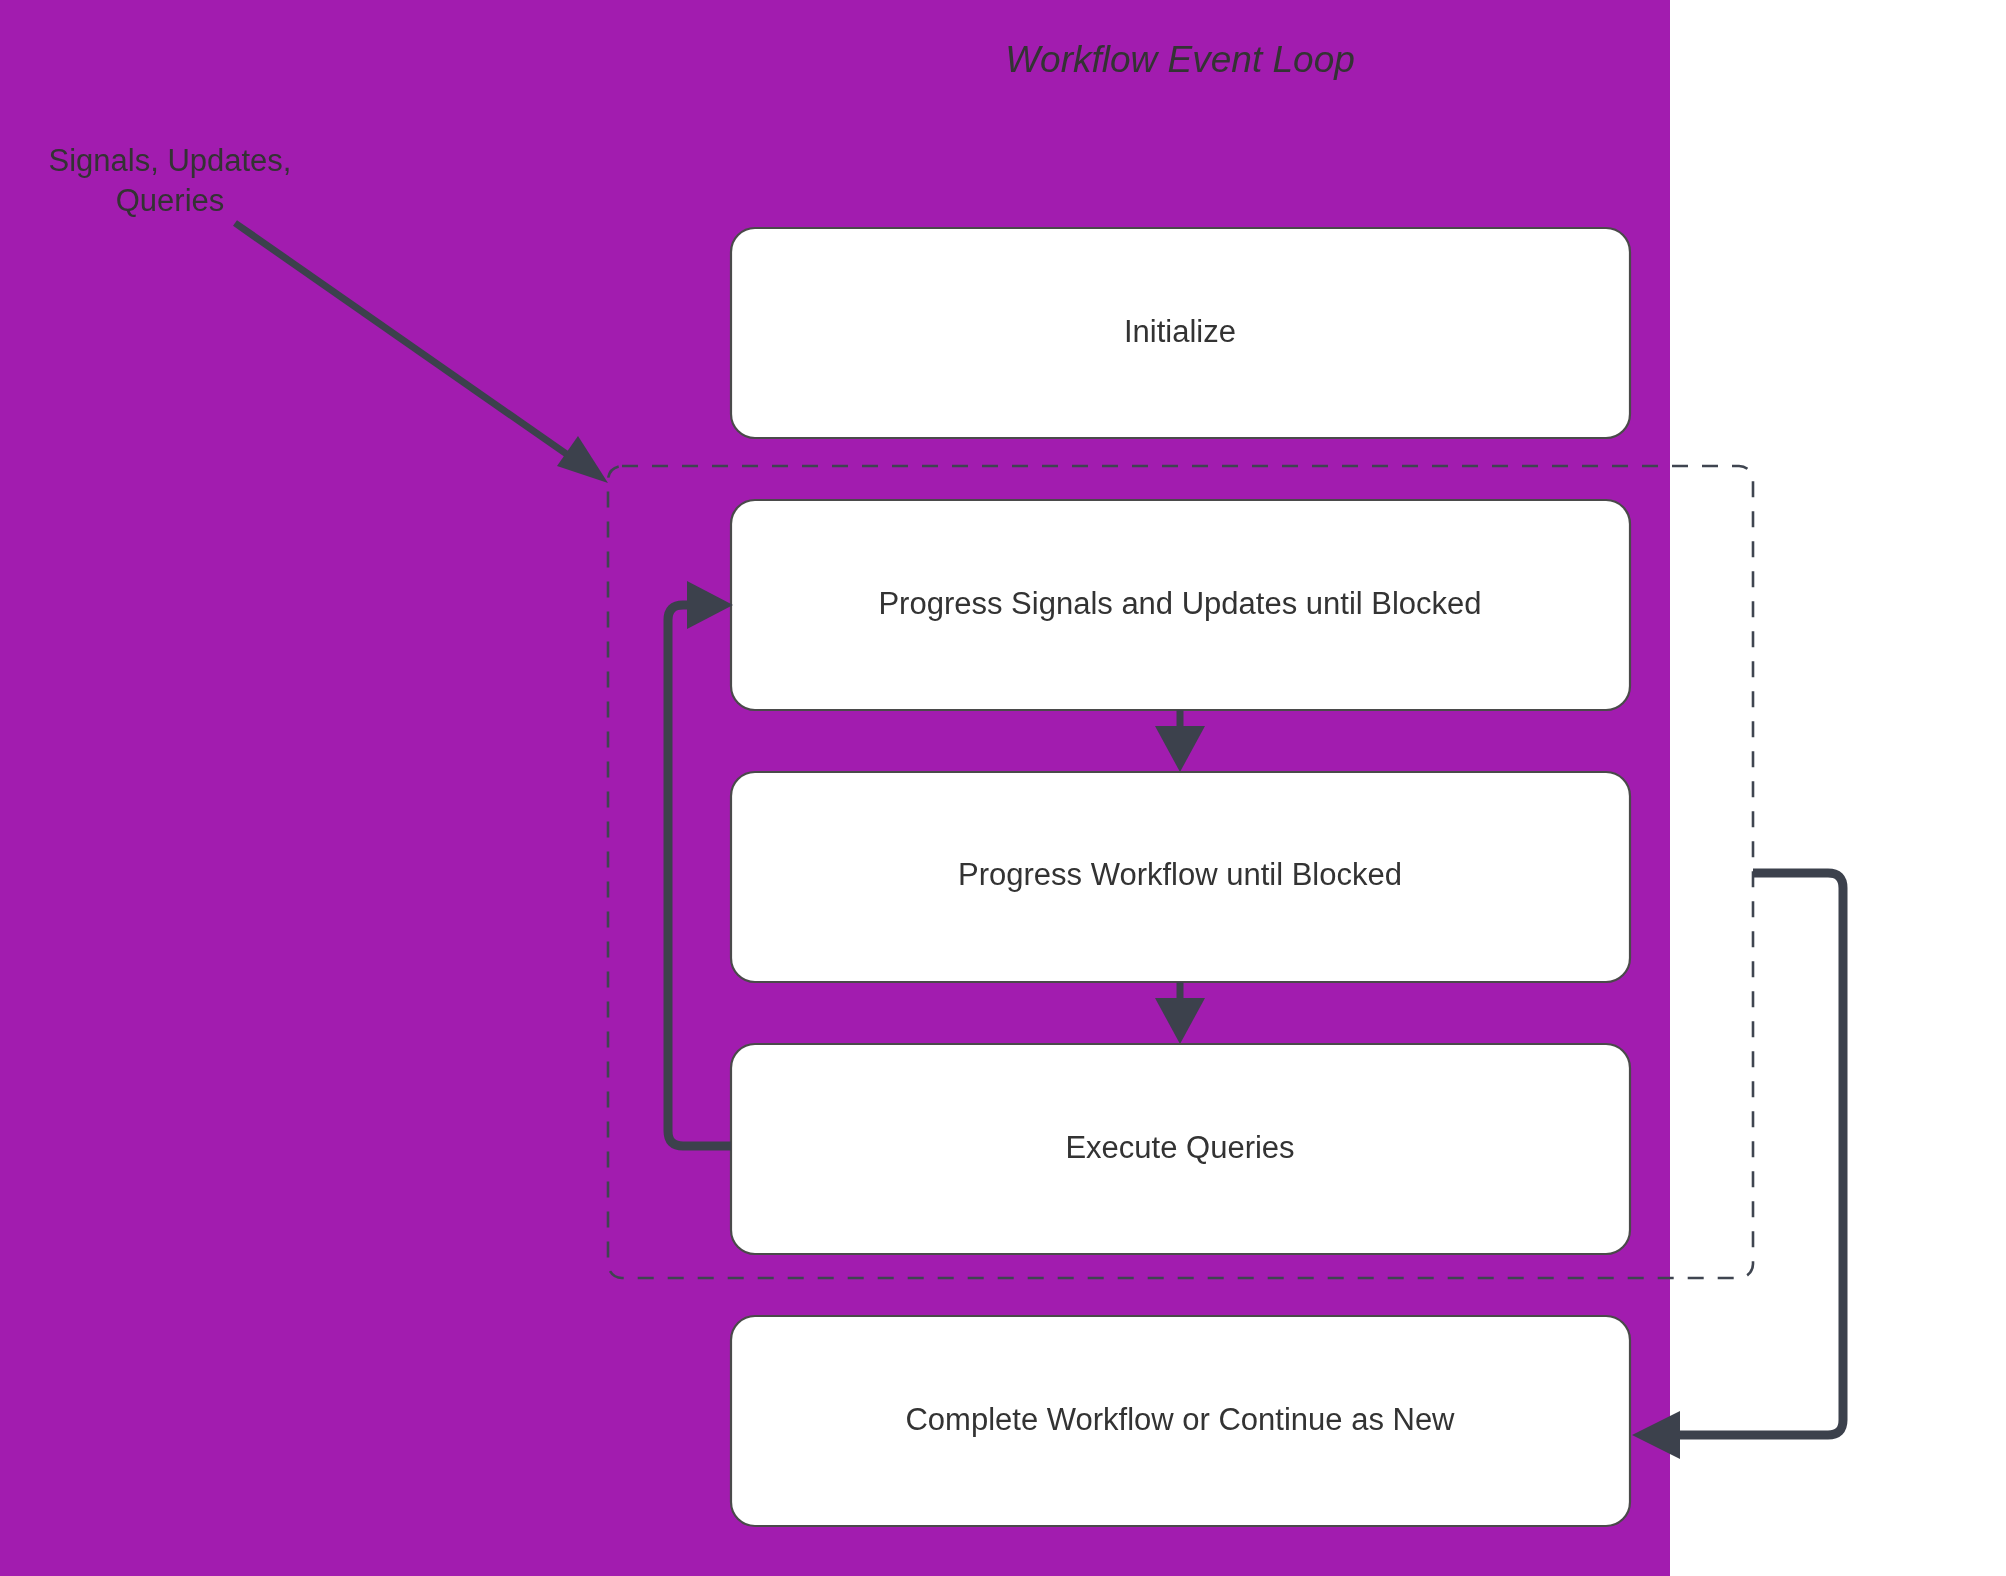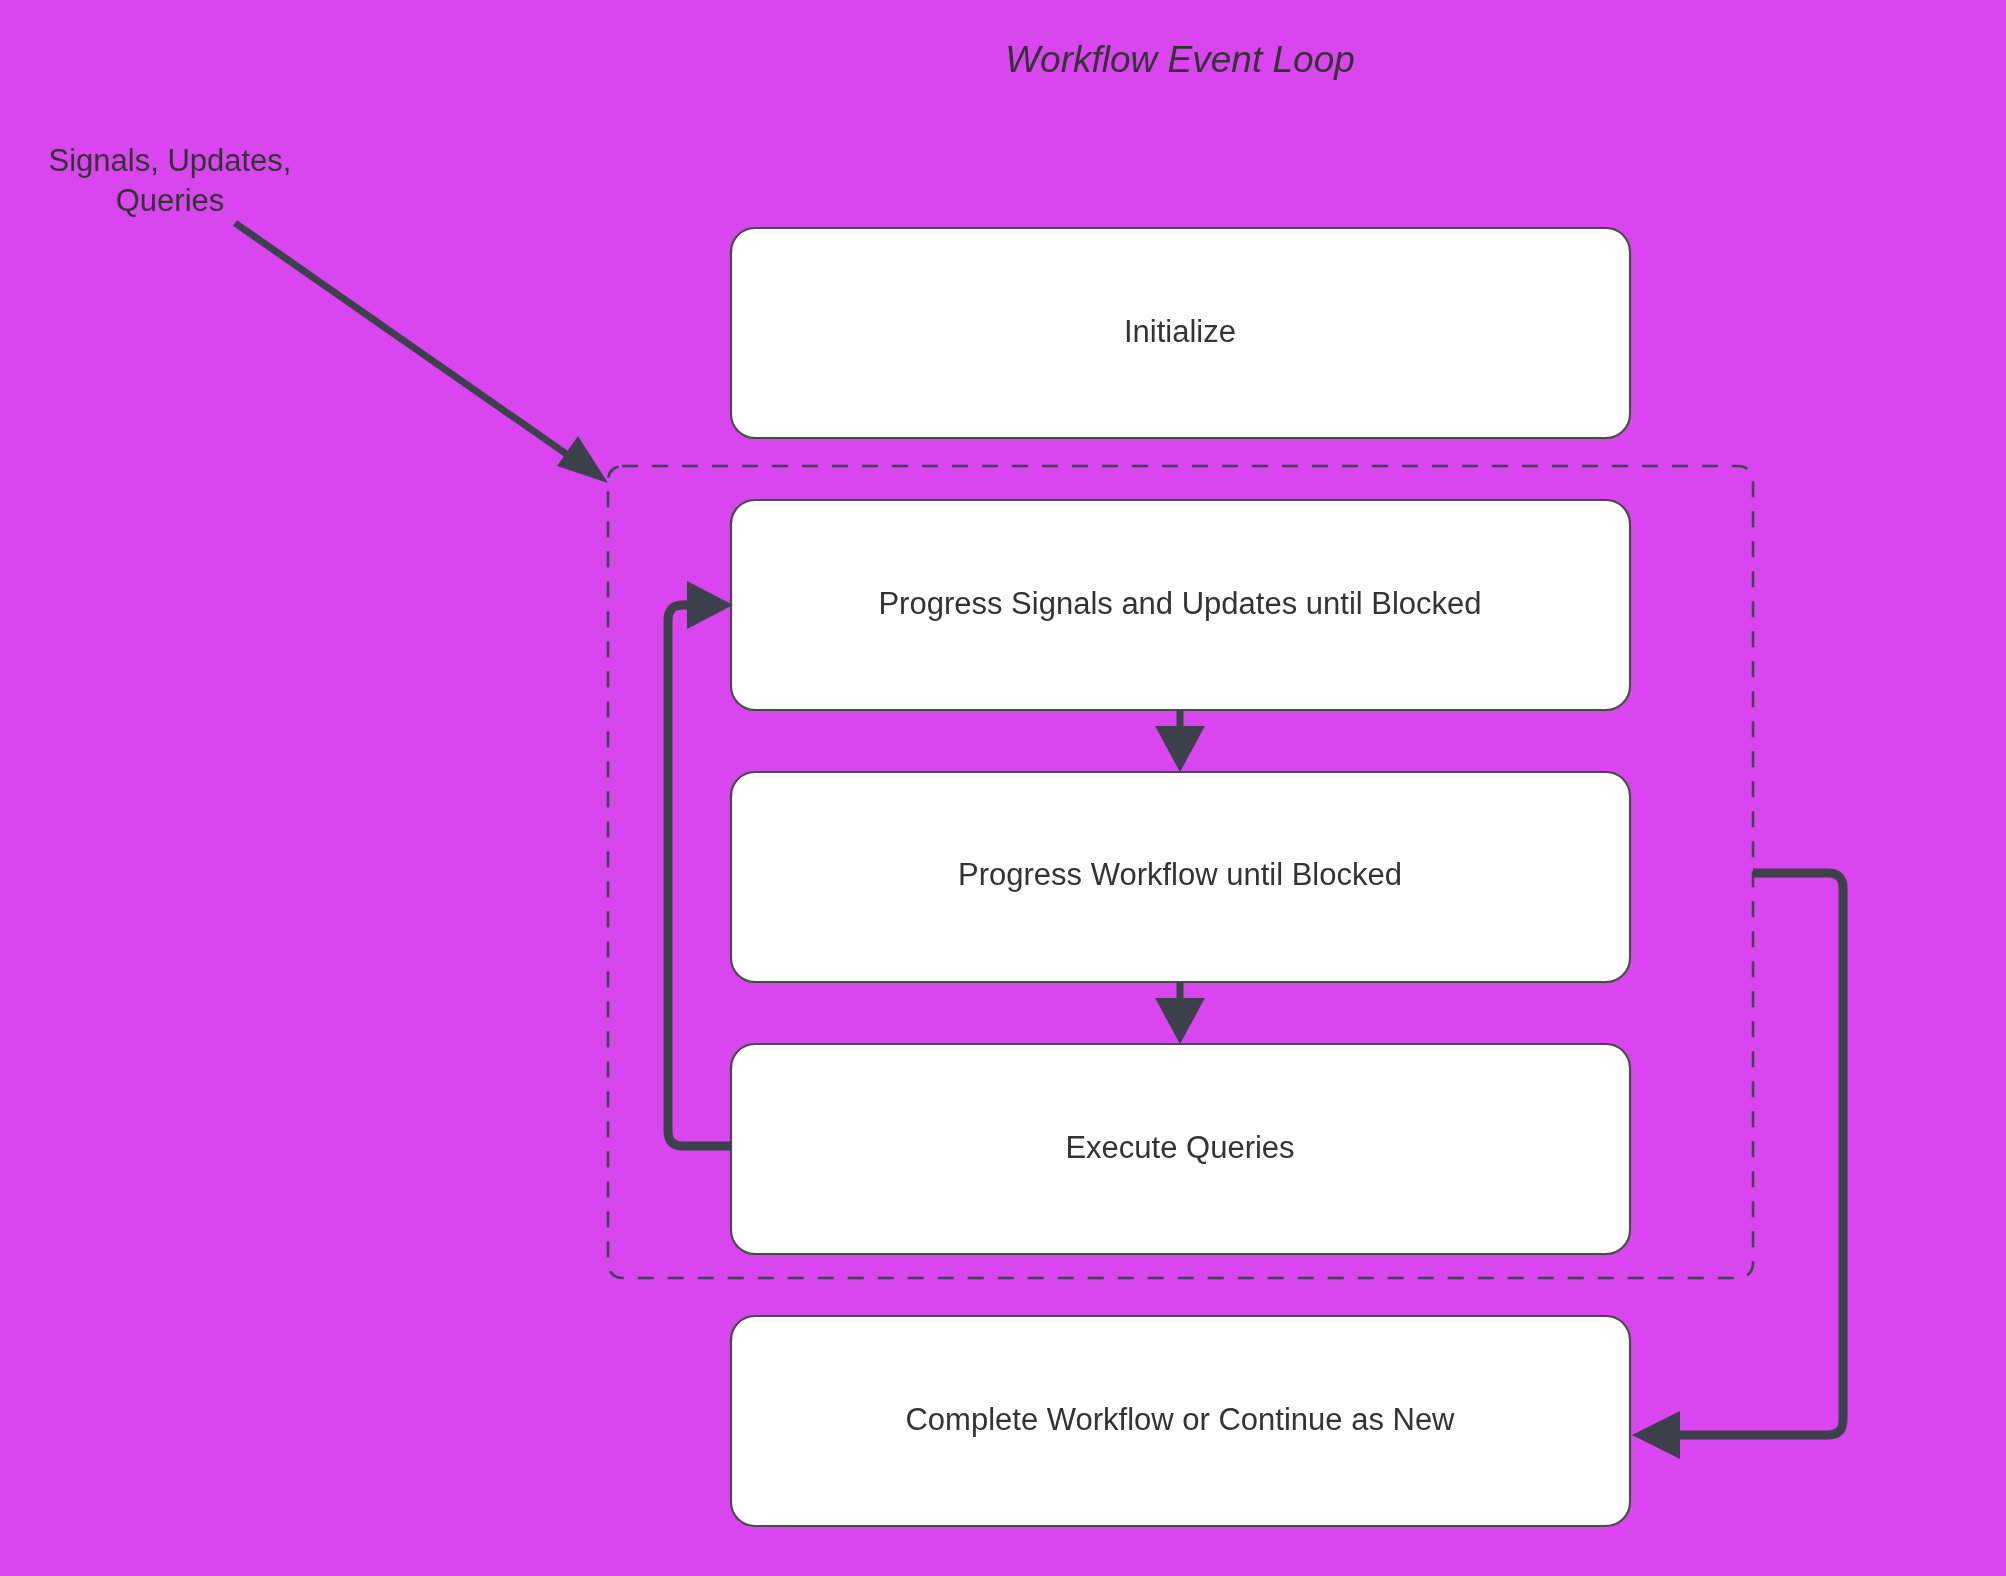--- a/index.html
+++ b/index.html
@@ -8,23 +8,23 @@
     background: #ffffff;
   }
   body {
     width: 2006px;
     height: 1576px;
     overflow: hidden;
     font-family: "Liberation Sans", sans-serif;
   }
   #diagram-root {
     position: relative;
-    width: 2006px;
+    width: 1670px;
     height: 1576px;
-    background: #d946ef;
+    background: #a21caf;
   }
   svg.canvas {
     position: absolute;
     top: 0;
     left: 0;
     width: 2006px;
     height: 1576px;
     display: block;
   }
   .node-rect {

